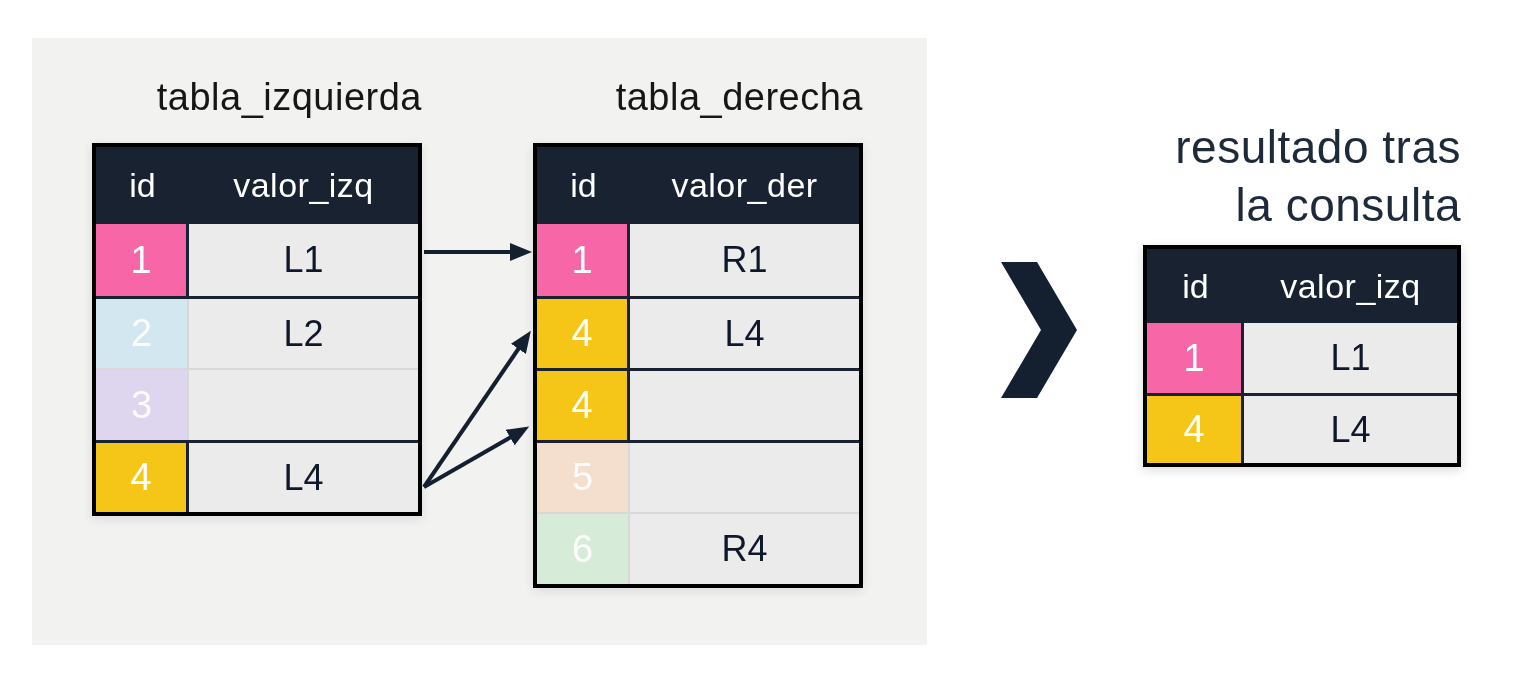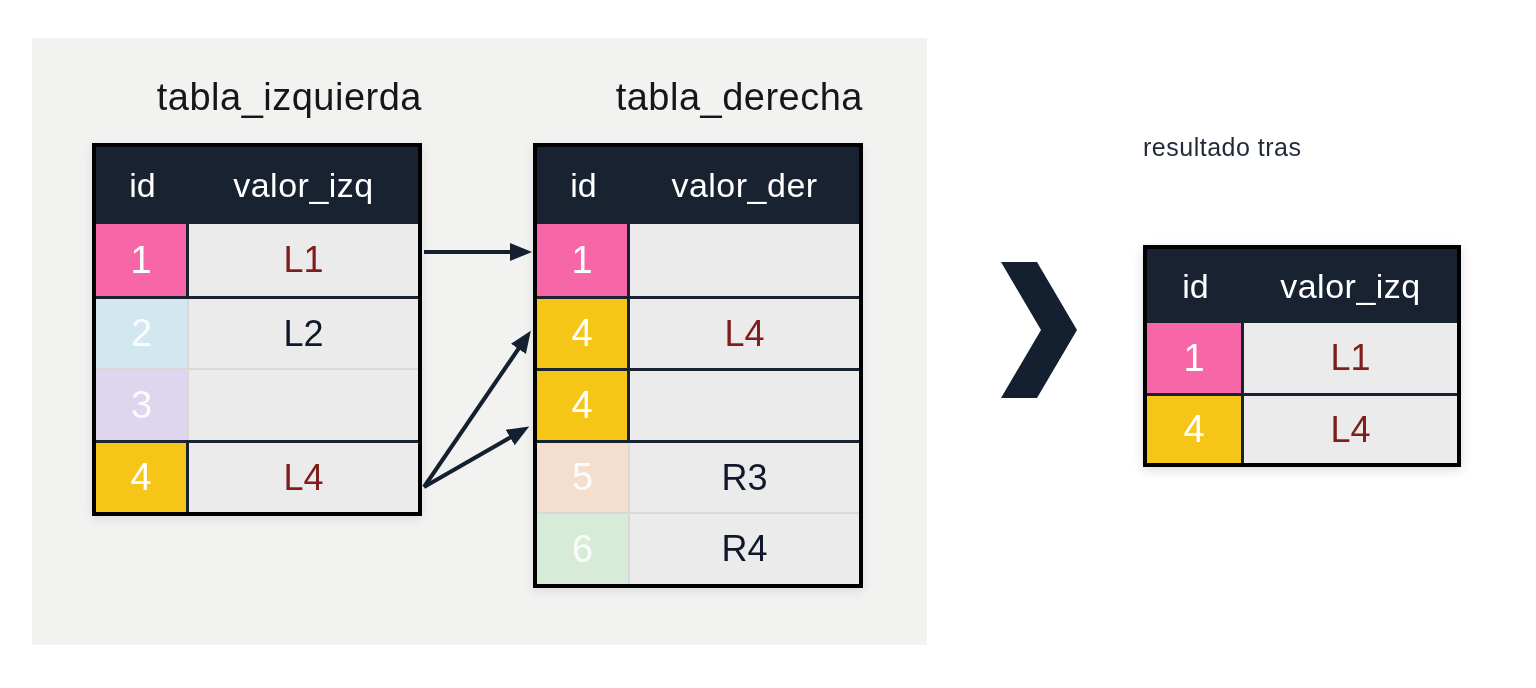--- a/index.html
+++ b/index.html
@@ -16,21 +16,21 @@
   }
   .tbl-title {
     position:absolute; top:74px; height:46px; line-height:46px;
     font-size:38px; text-align:right; color:#161616; letter-spacing:0.5px;
     white-space:nowrap;
   }
   .tbl-title.left  { left:92px;  width:330px; }
   .tbl-title.right { left:533px; width:330px; }
   .result-title {
     position:absolute; left:1143px; top:118px; width:318px;
-    font-size:25px; line-height:58px; text-align:left; color:#1E2A3A;
+    font-size:46px; line-height:58px; text-align:right; color:#1E2A3A;
     letter-spacing:0.5px;
   }
   .dtable {
     position:absolute; border:4px solid #000000; background:#EBEBEB;
     box-shadow:0 3px 10px rgba(20,30,50,0.10);
   }
   .dtable.left   { left:92px;   top:143px; width:330px; }
   .dtable.right  { left:533px;  top:143px; width:330px; }
   .dtable.result { left:1143px; top:245px; width:318px; box-shadow:0 3px 10px rgba(20,30,50,0.16); }
   .thead {
@@ -43,21 +43,21 @@
   .th-val { flex:1; text-align:center; letter-spacing:0.5px; }
   .row { display:flex; height:72px; }
   .dtable.result .row { height:70px; }
   .row .id {
     width:93px; display:flex; align-items:center; justify-content:center;
     color:#ffffff; font-size:38px;
   }
   .dtable.result .row .id { width:97px; }
   .row .val {
     flex:1; display:flex; align-items:center; justify-content:center;
-    font-size:36px; color:#7f1d1d; background:#EBEBEB;
+    font-size:36px; color:#0f172a; background:#EBEBEB;
   }
   .row.bt-dark  { border-top:3px solid #192231; }
   .row.bt-light { border-top:2px solid #D8D8D8; }
   .row .id.sep-dark  { border-right:3px solid #192231; }
   .row .id.sep-light { border-right:2px solid #D8D8D8; }
   .row.faded .val { color:#0f172a; }
   .row.faded .id  { color:#FBFBFB; }
   .overlay { position:absolute; left:0; top:0; pointer-events:none; }
 </style>
 </head>
@@ -92,31 +92,31 @@
     </div>
   </div>
 
   <div class="dtable right">
     <div class="thead">
       <div class="th-id">id</div>
       <div class="th-val">valor_der</div>
     </div>
     <div class="row">
       <div class="id sep-dark" style="background-color: rgb(247, 103, 167);">1</div>
+      <div class="val">R1</div>
     </div>
     <div class="row bt-dark">
       <div class="id sep-dark" style="background-color: rgb(245, 197, 23);">4</div>
       <div class="val">L4</div>
     </div>
     <div class="row bt-dark">
       <div class="id sep-dark" style="background-color: rgb(245, 197, 23);">4</div>
     </div>
     <div class="row bt-dark faded">
       <div class="id sep-light" style="background-color: rgb(244, 222, 205);">5</div>
-      <div class="val">R3</div>
     </div>
     <div class="row bt-light faded">
       <div class="id sep-light" style="background-color: rgb(214, 236, 217);">6</div>
       <div class="val">R4</div>
     </div>
   </div>
 
   <svg class="overlay" width="1536" height="688">
     <defs>
       <marker id="ah" markerUnits="userSpaceOnUse" markerWidth="22" markerHeight="18" refX="1" refY="9" orient="auto">
@@ -127,20 +127,21 @@
     <line x1="424" y1="487" x2="519" y2="348" stroke="#14202F" stroke-width="4" marker-end="url(#ah)"></line>
     <line x1="424" y1="487" x2="511" y2="437" stroke="#14202F" stroke-width="4" marker-end="url(#ah)"></line>
   </svg>
 
   <svg class="overlay" style="left:1001px; top:262px;" width="76" height="136">
     <path d="M0,0 L36,0 L76,68 L36,136 L0,136 L40,68 Z" fill="#14202F"></path>
   </svg>
 
   <div class="result-title">
     <div>resultado tras</div>
+    <div>la consulta</div>
   </div>
 
   <div class="dtable result">
     <div class="thead">
       <div class="th-id">id</div>
       <div class="th-val">valor_izq</div>
     </div>
     <div class="row">
       <div class="id sep-dark" style="background-color: rgb(247, 103, 167);">1</div>
       <div class="val">L1</div>

